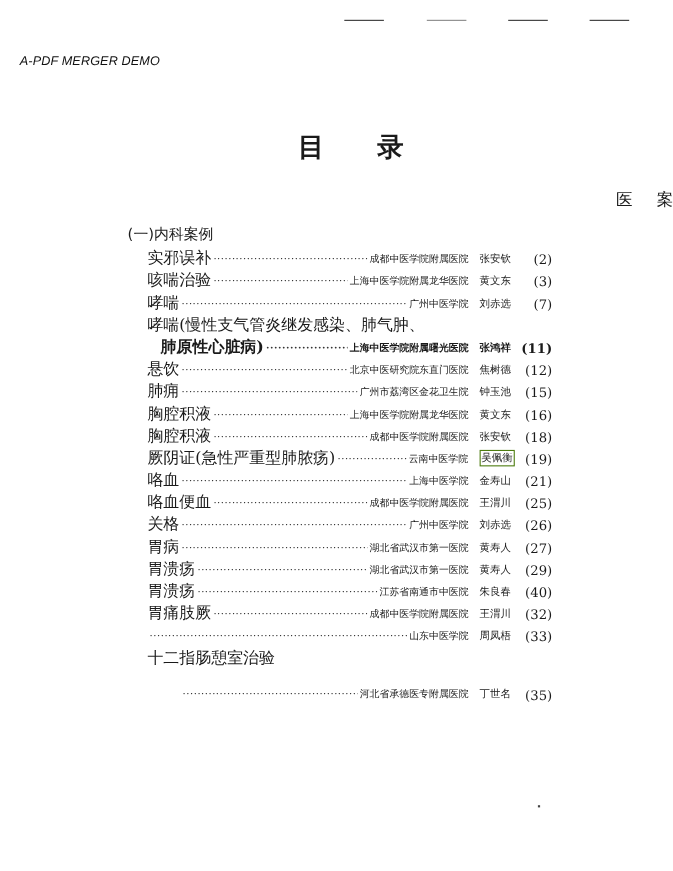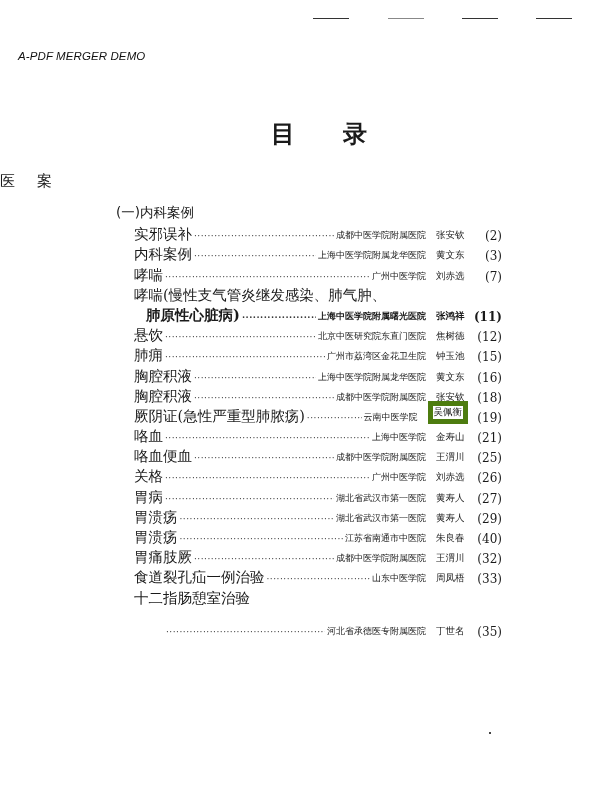--- a/index.html
+++ b/index.html
@@ -5,34 +5,34 @@
     html, body { margin: 0; padding: 0; background: #ffffff; }
     body { width: 612px; height: 792px; position: relative; overflow: hidden;
            font-family: "DejaVu Serif", "Liberation Serif", serif; color: #1a1a1a; }
     .top-rule { position: absolute; top: 18px; height: 1px; background: #333; width: 36px; }
     .watermark { position: absolute; left: 18px; top: 50px; font-family: "Liberation Sans", sans-serif;
                  font-size: 11.5px; color: #111; letter-spacing: 0.1px; font-style: italic; }
     .title { position: absolute; left: 0; width: 612px; top: 118px; text-align: center;
              font-size: 24px; font-weight: bold; letter-spacing: 0; margin-left: 13px; }
     .title span { display: inline-block; }
     .title .gap { width: 48px; }
-    .subtitle { position: absolute; left: 0; width: 612px; top: 172px; text-align: left;
+    .subtitle { position: absolute; left: 0; width: 612px; top: 172px; text-align: right;
                 font-size: 15px; }
     .subtitle .gap { display: inline-block; width: 22px; }
     .section { position: absolute; left: 116px; top: 204px; font-size: 13.5px; font-weight: normal;
                font-family: "DejaVu Sans", sans-serif; }
     .entries { position: absolute; left: 134px; top: 224px; width: 368px; }
     .entry { height: 20.2px; display: flex; align-items: flex-end; white-space: nowrap; }
     .entry .t { font-size: 14.5px; flex: 0 0 auto; }
     .entry .dots { flex: 1 1 auto; overflow: hidden; font-size: 9px; color: #333;
                    letter-spacing: 0.5px; margin: 0 2px 3px 2px; }
     .entry .dots::before { content: "······································································································"; }
     .entry .inst { font-size: 9px; flex: 0 0 auto; margin-bottom: 2px; }
     .entry .auth { font-size: 9.5px; flex: 0 0 auto; margin-left: 10px; margin-bottom: 2px; width: 34px; }
-    .entry .auth.boxed { border: 5px solid #4d7c0f; padding: 0 1px; width: auto; margin-right: 2px; }
+    .entry .auth.boxed { border: 1px solid #4d7c0f; padding: 0 1px; width: auto; margin-right: 2px; }
     .entry .pg { font-size: 12px; flex: 0 0 auto; margin-bottom: 1px; width: 32px; text-align: right; }
     .entry.cont { padding-left: 12px; font-weight: bold; }
     .entry.nodots .dots { visibility: hidden; }
     .entry.solo-dots { padding-left: 30px; }
     .entry.gapline { height: 12px; }
     .speck { position: absolute; left: 489px; top: 732px; width: 2px; height: 2px; background: #444; }
   </style>
 </head>
 <body>
 
@@ -55,21 +55,21 @@
 
 <div class="entries">
   <div class="entry">
       <span class="t">实邪误补</span>
       <span class="dots"></span>
       <span class="inst">成都中医学院附属医院</span>
       <span class="auth">张安钦</span>
       <span class="pg">(2)</span>
     </div>
   <div class="entry">
-      <span class="t">内科案例</span>
+      <span class="t">咳喘治验</span>
       <span class="dots"></span>
       <span class="inst">上海中医学院附属龙华医院</span>
       <span class="auth">黄文东</span>
       <span class="pg">(3)</span>
     </div>
   <div class="entry">
       <span class="t">哮喘</span>
       <span class="dots"></span>
       <span class="inst">广州中医学院</span>
       <span class="auth">刘赤选</span>
@@ -164,21 +164,20 @@
       <span class="pg">(40)</span>
     </div>
   <div class="entry">
       <span class="t">胃痛肢厥</span>
       <span class="dots"></span>
       <span class="inst">成都中医学院附属医院</span>
       <span class="auth">王渭川</span>
       <span class="pg">(32)</span>
     </div>
   <div class="entry">
-      <span class="t">食道裂孔疝一例治验</span>
       <span class="dots"></span>
       <span class="inst">山东中医学院</span>
       <span class="auth">周凤梧</span>
       <span class="pg">(33)</span>
     </div>
   <div class="entry nodots">
       <span class="t">十二指肠憩室治验</span>
       <span class="dots"></span>
     </div>
   <div class="entry gapline"></div>

